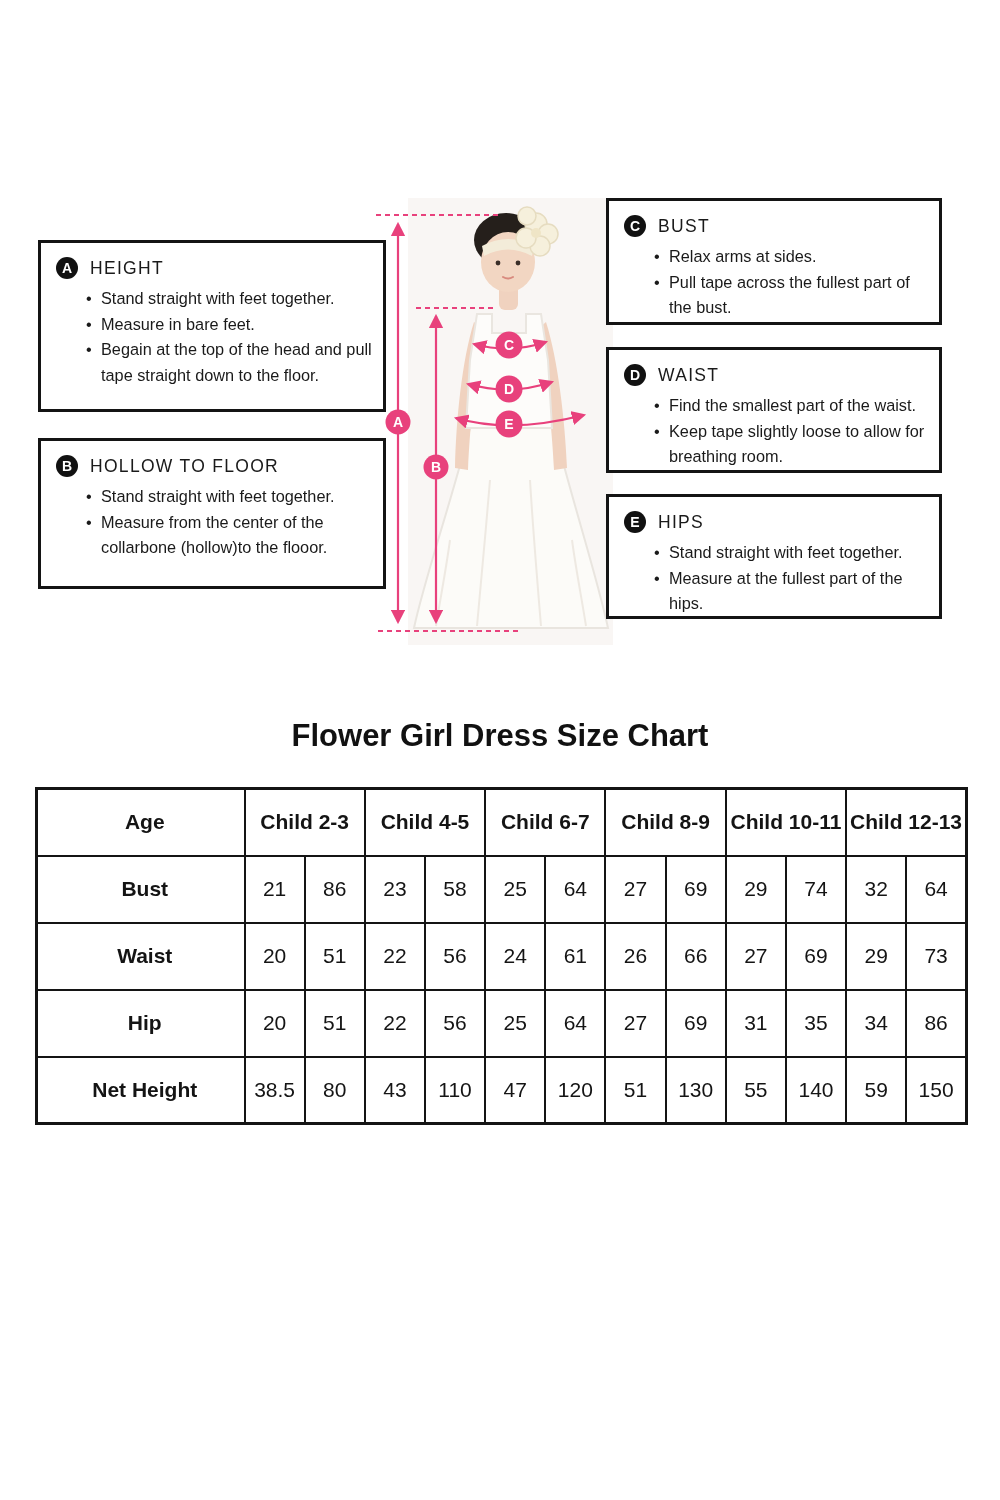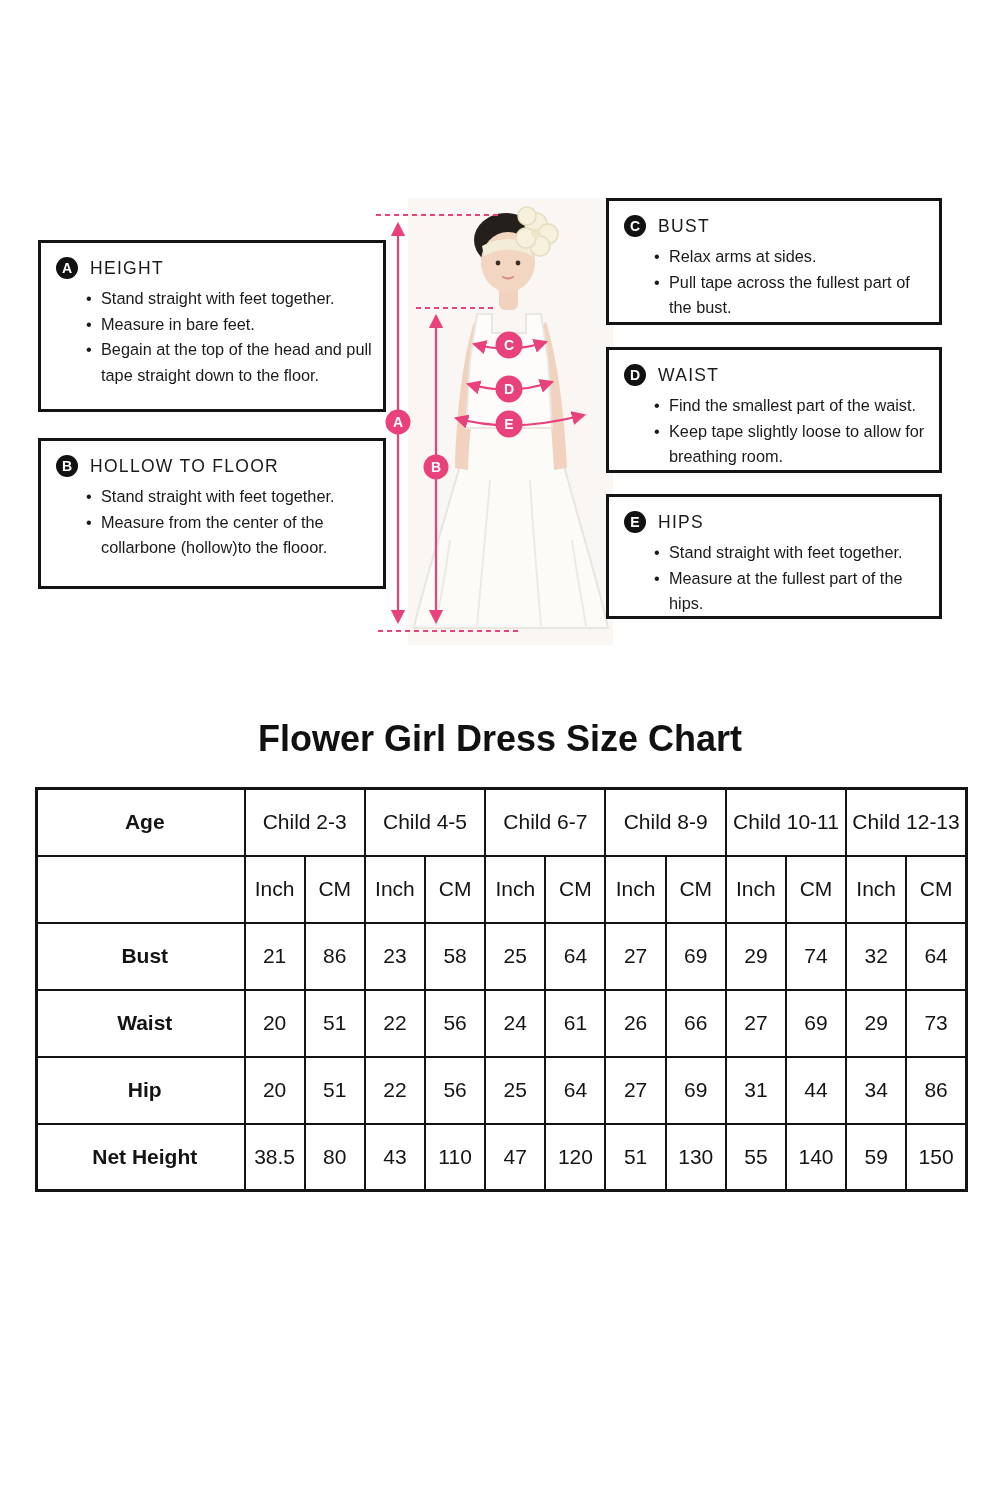--- a/index.html
+++ b/index.html
@@ -23,31 +23,31 @@
     background:#111; color:#fff; font-size:14px; font-weight:700;
     display:flex; align-items:center; justify-content:center; }
   .box-title { font-size:17.5px; letter-spacing:1.3px; color:#1a1a1a; }
   .bullets { padding:2px 8px 8px 45px; }
   .bullet { display:flex; font-size:16.3px; line-height:1.58; color:#1a1a1a; }
   .bullet .dot { flex:0 0 15px; width:15px; }
   .bullet .btext { flex:1; }
 
   
   .chart-title { position:absolute; left:0; top:718px; width:1000px;
-    text-align:center; font-size:36px; font-weight:700; color:#111; }
+    text-align:center; font-size:31px; font-weight:700; color:#111; }
 
   
   .table-wrap { position:absolute; left:35px; top:787px; width:930px; }
   table.size-table { border-collapse:collapse; table-layout:fixed; width:930px;
     border:3px solid #141414; }
   table.size-table td { border:2px solid #141414; text-align:center;
     vertical-align:middle; height:67px; font-size:21px; color:#141414;
     background:#fff; overflow:hidden; }
   td.lbl { font-weight:700;padding-left:8px; }
-  td.hdr { font-weight:400; font-size:20px; }
+  td.hdr { font-weight:700; font-size:20px; }
   td.unit { font-size:19px; }
 </style>
 </head>
 <body>
 
 <div class="page">
 
   <div class="hero">
 
     <svg class="fig-svg" viewBox="0 0 1000 700" xmlns="http://www.w3.org/2000/svg">
@@ -235,35 +235,20 @@
           <tr>
             <td class="lbl">Age</td>
             <td class="hdr" colspan="2">Child 2-3</td>
             <td class="hdr" colspan="2">Child 4-5</td>
             <td class="hdr" colspan="2">Child 6-7</td>
             <td class="hdr" colspan="2">Child 8-9</td>
             <td class="hdr" colspan="2">Child 10-11</td>
             <td class="hdr" colspan="2">Child 12-13</td>
           </tr>
           <tr>
-            <td></td>
-            <td class="unit">Inch</td>
-            <td class="unit">CM</td>
-            <td class="unit">Inch</td>
-            <td class="unit">CM</td>
-            <td class="unit">Inch</td>
-            <td class="unit">CM</td>
-            <td class="unit">Inch</td>
-            <td class="unit">CM</td>
-            <td class="unit">Inch</td>
-            <td class="unit">CM</td>
-            <td class="unit">Inch</td>
-            <td class="unit">CM</td>
-          </tr>
-          <tr>
             <td class="lbl">Bust</td>
             <td>21</td>
             <td>86</td>
             <td>23</td>
             <td>58</td>
             <td>25</td>
             <td>64</td>
             <td>27</td>
             <td>69</td>
             <td>29</td>
@@ -290,21 +275,21 @@
             <td class="lbl">Hip</td>
             <td>20</td>
             <td>51</td>
             <td>22</td>
             <td>56</td>
             <td>25</td>
             <td>64</td>
             <td>27</td>
             <td>69</td>
             <td>31</td>
-            <td>44</td>
+            <td>35</td>
             <td>34</td>
             <td>86</td>
           </tr>
           <tr>
             <td class="lbl">Net Height</td>
             <td>38.5</td>
             <td>80</td>
             <td>43</td>
             <td>110</td>
             <td>47</td>

